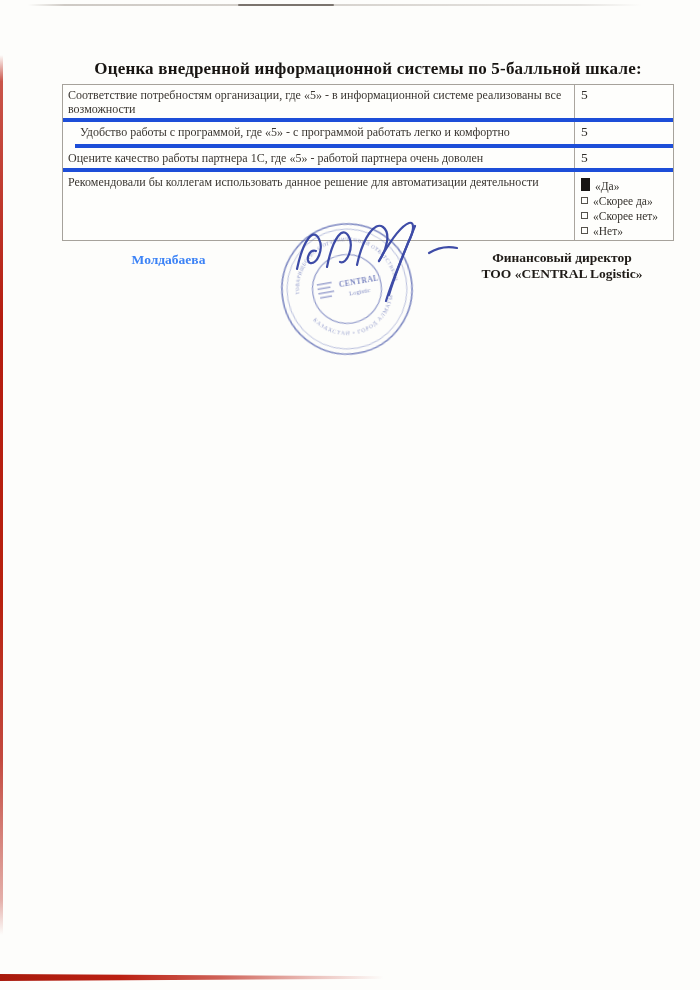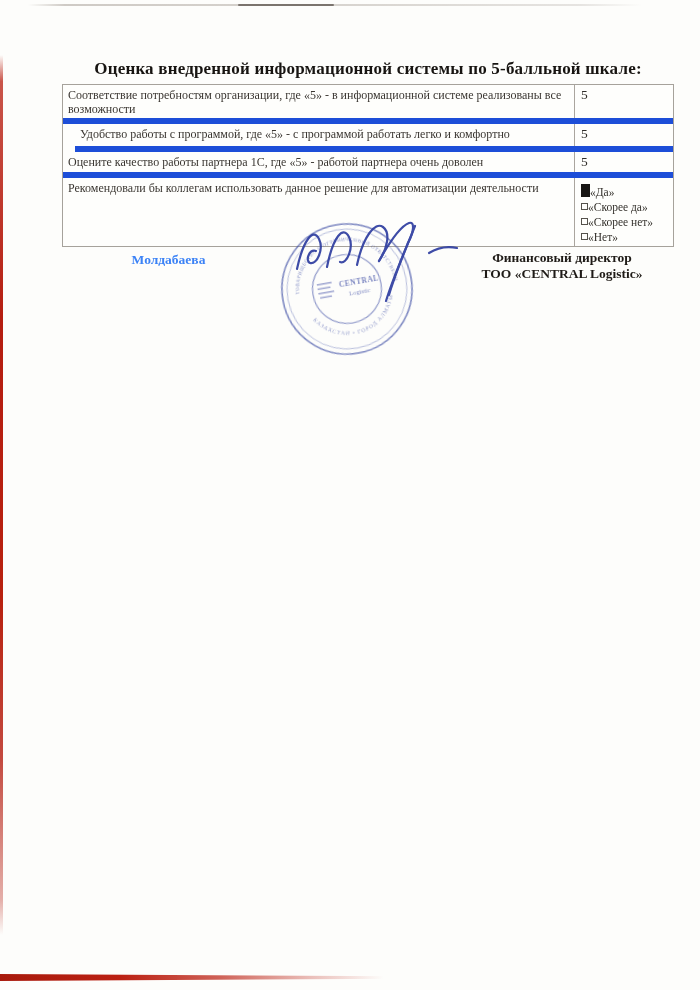--- a/index.html
+++ b/index.html
@@ -45,36 +45,36 @@
     text-align:center; font-weight:bold; font-size:17px; color:#171411;
     letter-spacing:.2px;
   }
 
   
   .survey-table {
     position:absolute; left:62px; top:84px; width:612px;
     border:1px solid #a6a29b; box-sizing:border-box;
     background:rgba(255,255,255,.4);
   }
-  .t-row { display:flex; border-bottom:6px solid #1d4ed8; }
+  .t-row { display:flex; border-bottom:4px solid #1d4ed8; }
   .t-row:last-child { border-bottom:none; }
   .q-cell {
     flex:1; border-right:1px solid #aaa59e;
     padding:2px 8px 2px 5px; font-size:12px; line-height:14px; color:#3a3631;
     box-sizing:border-box;
   }
   .v-cell {
     width:98px; padding:2px 6px; font-size:13.5px; color:#2f2c28;
     box-sizing:border-box;
   }
   .r1 { min-height:31px; } .r2 { min-height:22px;margin-left:12px; } .r3 { min-height:20px; } .r4 { min-height:67px; }
   .r1 .q-cell, .r2 .q-cell, .r3 .q-cell, .r4 .q-cell { padding-top:3px; }
 
   .options { padding-top:4px; }
-  .opt { display:flex; align-items:center; height:15px; font-size:11.5px; color:#34312c; }
+  .opt { display:flex; align-items:center; gap:5px; height:15px; font-size:11.5px; color:#34312c; }
   .opt .box {
     width:7px; height:7px; border:1px solid #55524c; background:transparent;
     flex:0 0 auto; box-sizing:border-box;
   }
   .opt.checked .box { width:9px; height:13px; border:none; background:#171513; margin-top:-3px; }
 
   
   .sig-name {
     position:absolute; left:66px; top:252px; width:205px;
     text-align:center; font-weight:bold; font-size:13.5px; line-height:16px; color:#3b82f6;

